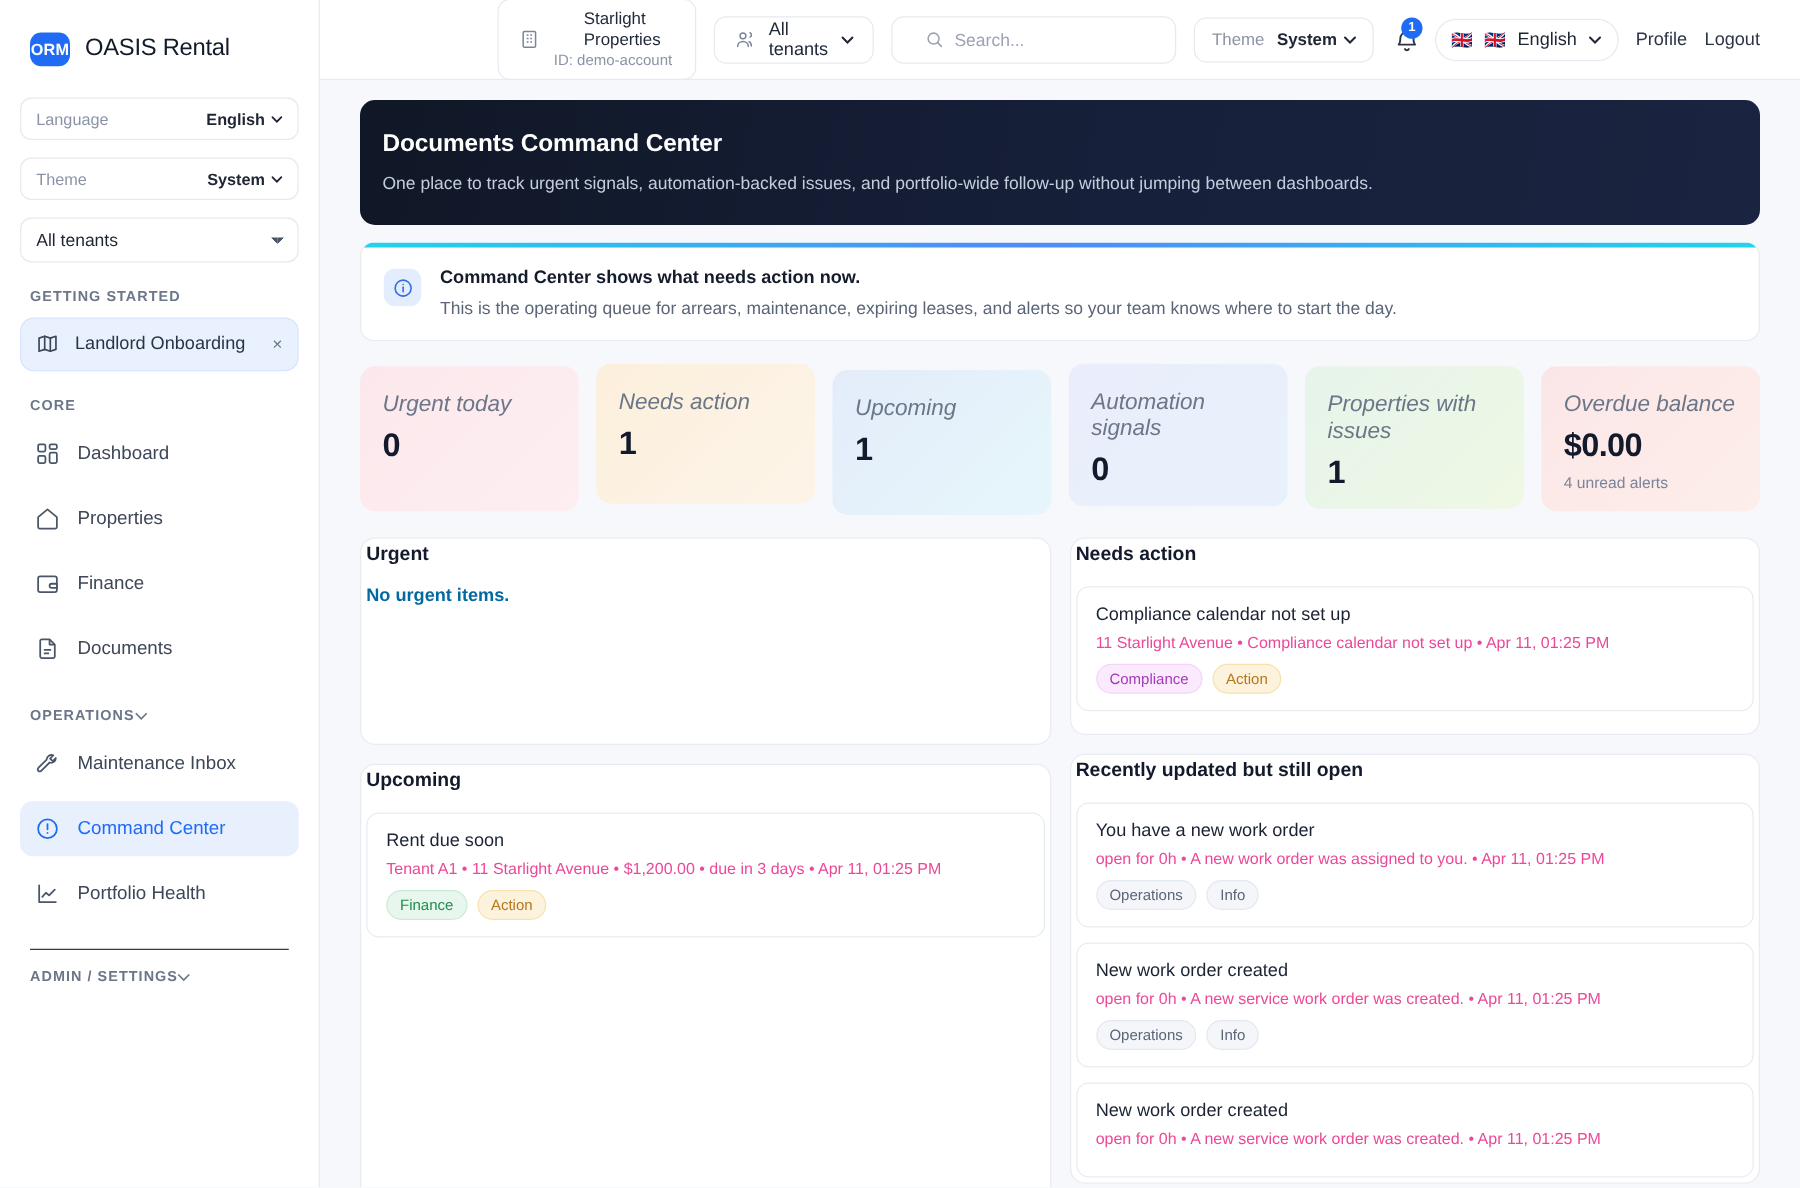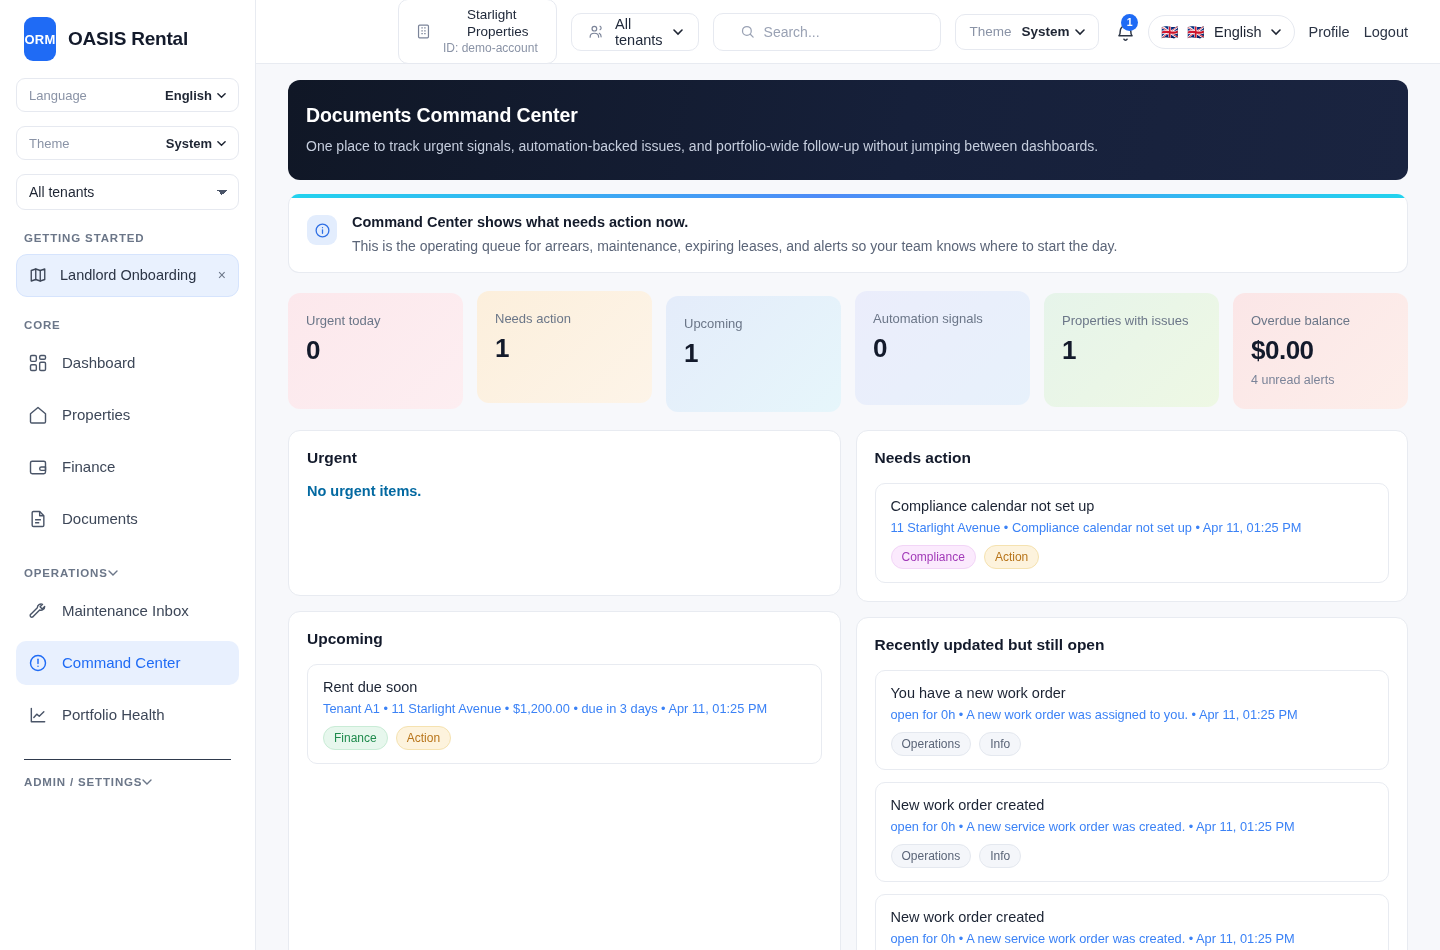--- a/index.html
+++ b/index.html
@@ -11,25 +11,25 @@
   .app { display: flex; width: 1440px; height: 950px; }
 
   
   .sidebar {
     width: 256px; height: 950px; flex: 0 0 256px;
     background: #ffffff; border-right: 1px solid #e8ebf1;
     padding: 0 16px; overflow: hidden; position: relative;
   }
   .brand { display: flex; align-items: center; gap: 12px; height: 78px; padding-left: 8px; }
   .brand-logo {
-    width: 32px; height: 44px; border-radius: 9px; background: #1f6bf5;
+    width: 32px; height: 27px; border-radius: 9px; background: #1f6bf5;
     color: #fff; font-size: 13px; font-weight: 700; letter-spacing: .2px;
     display: flex; align-items: center; justify-content: center; overflow: hidden; flex: 0 0 32px;
   }
-  .brand-name { font-size: 19px; font-weight: 700; color: #131a2b; letter-spacing: -.2px; }
+  .brand-name { font-size: 19px; font-weight: 400; color: #131a2b; letter-spacing: -.2px; }
 
   .pill {
     height: 34px; border: 1px solid #e6e9f0; border-radius: 9px;
     display: flex; align-items: center; justify-content: space-between;
     padding: 0 12px; margin-bottom: 14px; background: #fff; font-size: 13px;
   }
   .pill-label { color: #8a93a6; }
   .pill-value { color: #1e2533; font-weight: 600; display: flex; align-items: center; gap: 5px; }
   .caret { width: 9px; height: 9px; display: inline-block; }
   .caret svg { display: block; }
@@ -143,45 +143,45 @@
   .notice-ico {
     width: 30px; height: 30px; flex: 0 0 30px; border-radius: 9px; background: #e3edfd;
     display: flex; align-items: center; justify-content: center; color: #2f6fe4; margin-top: 1px;
   }
   .notice-ico svg { width: 17px; height: 17px; }
   .notice-title { font-size: 14.5px; font-weight: 700; color: #141b2b; margin-bottom: 8px; }
   .notice-sub { font-size: 14px; color: #5b6578; }
 
   .stats { display: flex; gap: 14px; margin-top: 18px; align-items: flex-start; }
   .stat { flex: 1; border-radius: 12px; padding: 20px 18px; min-height: 92px; }
-  .stat .lbl { font-size: 13px; color: #6b7688; margin-bottom: 7px; }
+  .stat .lbl { font-size: 18px; color: #6b7688; margin-bottom: 7px; font-style: italic; }
   .stat .val { font-size: 26px; font-weight: 700; color: #131a2b; letter-spacing: -.5px; }
   .stat .sub { font-size: 12.5px; color: #7b8499; margin-top: 7px; }
   .stat.s0 { background: linear-gradient(135deg,#fce8ec 0%,#fdeef1 100%); height: 116px; margin-top: 2px; }
   .stat.s1 { background: linear-gradient(135deg,#fcefdc 0%,#fdf4e8 100%); height: 112px; margin-top: 0; }
   .stat.s2 { background: linear-gradient(135deg,#e4ecfa 0%,#e6f6fb 100%); height: 116px; margin-top: 5px; }
   .stat.s3 { background: linear-gradient(135deg,#ebedfb 0%,#e7f1fb 100%); height: 114px; margin-top: 0; }
   .stat.s4 { background: linear-gradient(135deg,#e6f4ea 0%,#eef8e4 100%); height: 114px; margin-top: 2px; }
   .stat.s5 { background: linear-gradient(135deg,#fbe6e7 0%,#fdeeea 100%); height: 116px; margin-top: 2px; }
 
   .cols { display: flex; gap: 15px; margin-top: 18px; }
   .col { flex: 1; display: flex; flex-direction: column; gap: 15px; min-width: 0; }
-  .panel { background: #fff; border: 1px solid #e8ebf1; border-radius: 12px; padding: 18px; }
+  .panel { background: #fff; border: 1px solid #e8ebf1; border-radius: 12px; padding: 4px; }
   .panel h2 { font-size: 15.5px; font-weight: 700; color: #131a2b; margin-bottom: 16px; }
   .empty { font-size: 14.5px; color: #0369a1; font-weight: bold; }
   .panel.urgent { height: 166px; }
   .panel.upcoming { height: 380px; }
   .panel.needs { min-height: 158px; }
 
   .card {
     border: 1px solid #e8ebf1; border-radius: 10px; padding: 14px 15px 13px 15px; margin-bottom: 12px;
   }
   .card:last-child { margin-bottom: 0; }
   .card-title { font-size: 14.5px; color: #1b2333; margin-bottom: 6px; }
-  .card-meta { font-size: 12.8px; color: #3b82f6; margin-bottom: 10px; }
+  .card-meta { font-size: 12.8px; color: #ec4899; margin-bottom: 10px; }
   .tags { display: flex; gap: 8px; }
   .tag { font-size: 12px; padding: 4px 10px; border-radius: 999px; border: 1px solid transparent; }
   .tag.compliance { background: #fbeafd; border-color: #f2d5f7; color: #a23ab8; }
   .tag.action { background: #fdf3dd; border-color: #f5e2b0; color: #b8751a; }
   .tag.finance { background: #e7f7ed; border-color: #c9ecd6; color: #1f8b4d; }
   .tag.neutral { background: #f4f6fa; border-color: #e4e8ef; color: #5b6578; }
 </style>
 </head>
 <body>
 

